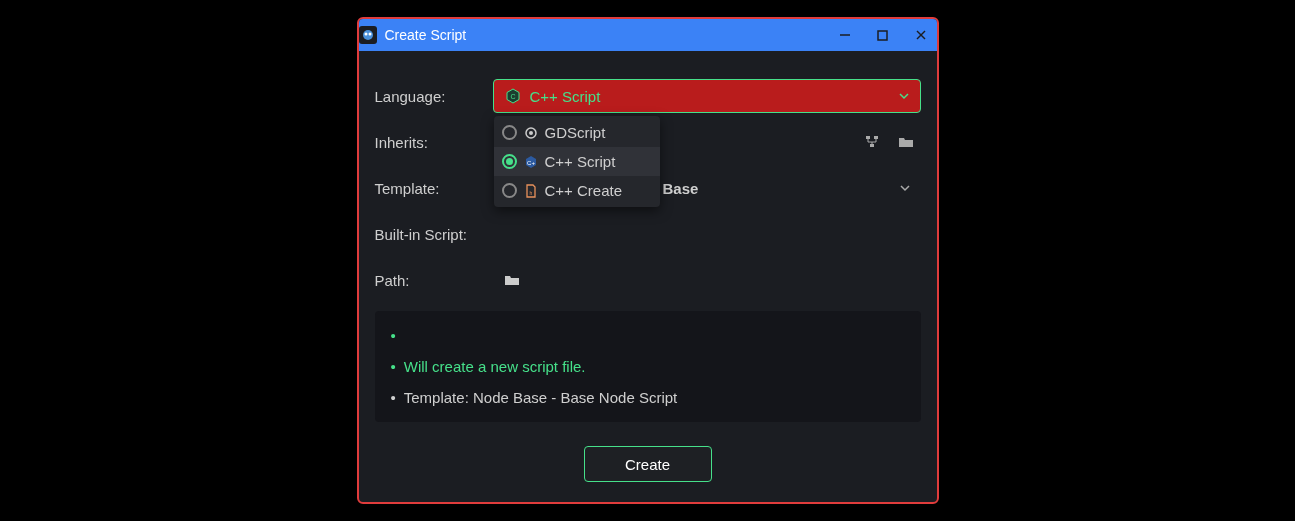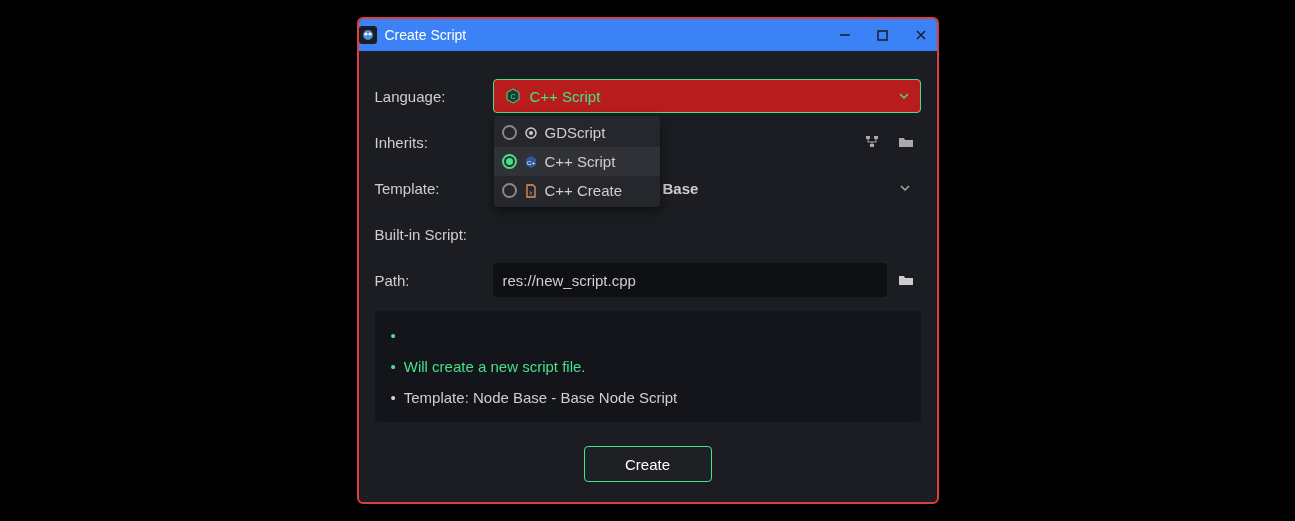--- a/index.html
+++ b/index.html
@@ -348,23 +348,20 @@
         </div>
       </div>
     </div>
 
     <div class="form-row">
       <div class="form-label">Built-in Script:</div>
     </div>
 
     <div class="form-row">
       <div class="form-label">Path:</div>
-      <div class="text-input">
-        <span>res://new_script.cpp</span>
-      </div>
       <div class="icon-btn">
         <svg width="16" height="16" viewBox="0 0 16 16">
             <path d="M1 4 L6 4 L7 6 L15 6 L15 13 L1 13 Z" fill="#ccc"></path>
           </svg>
       </div>
     </div>
 
     <div class="status-box">
       <div class="status-line valid">
         <span class="bullet">•</span>

